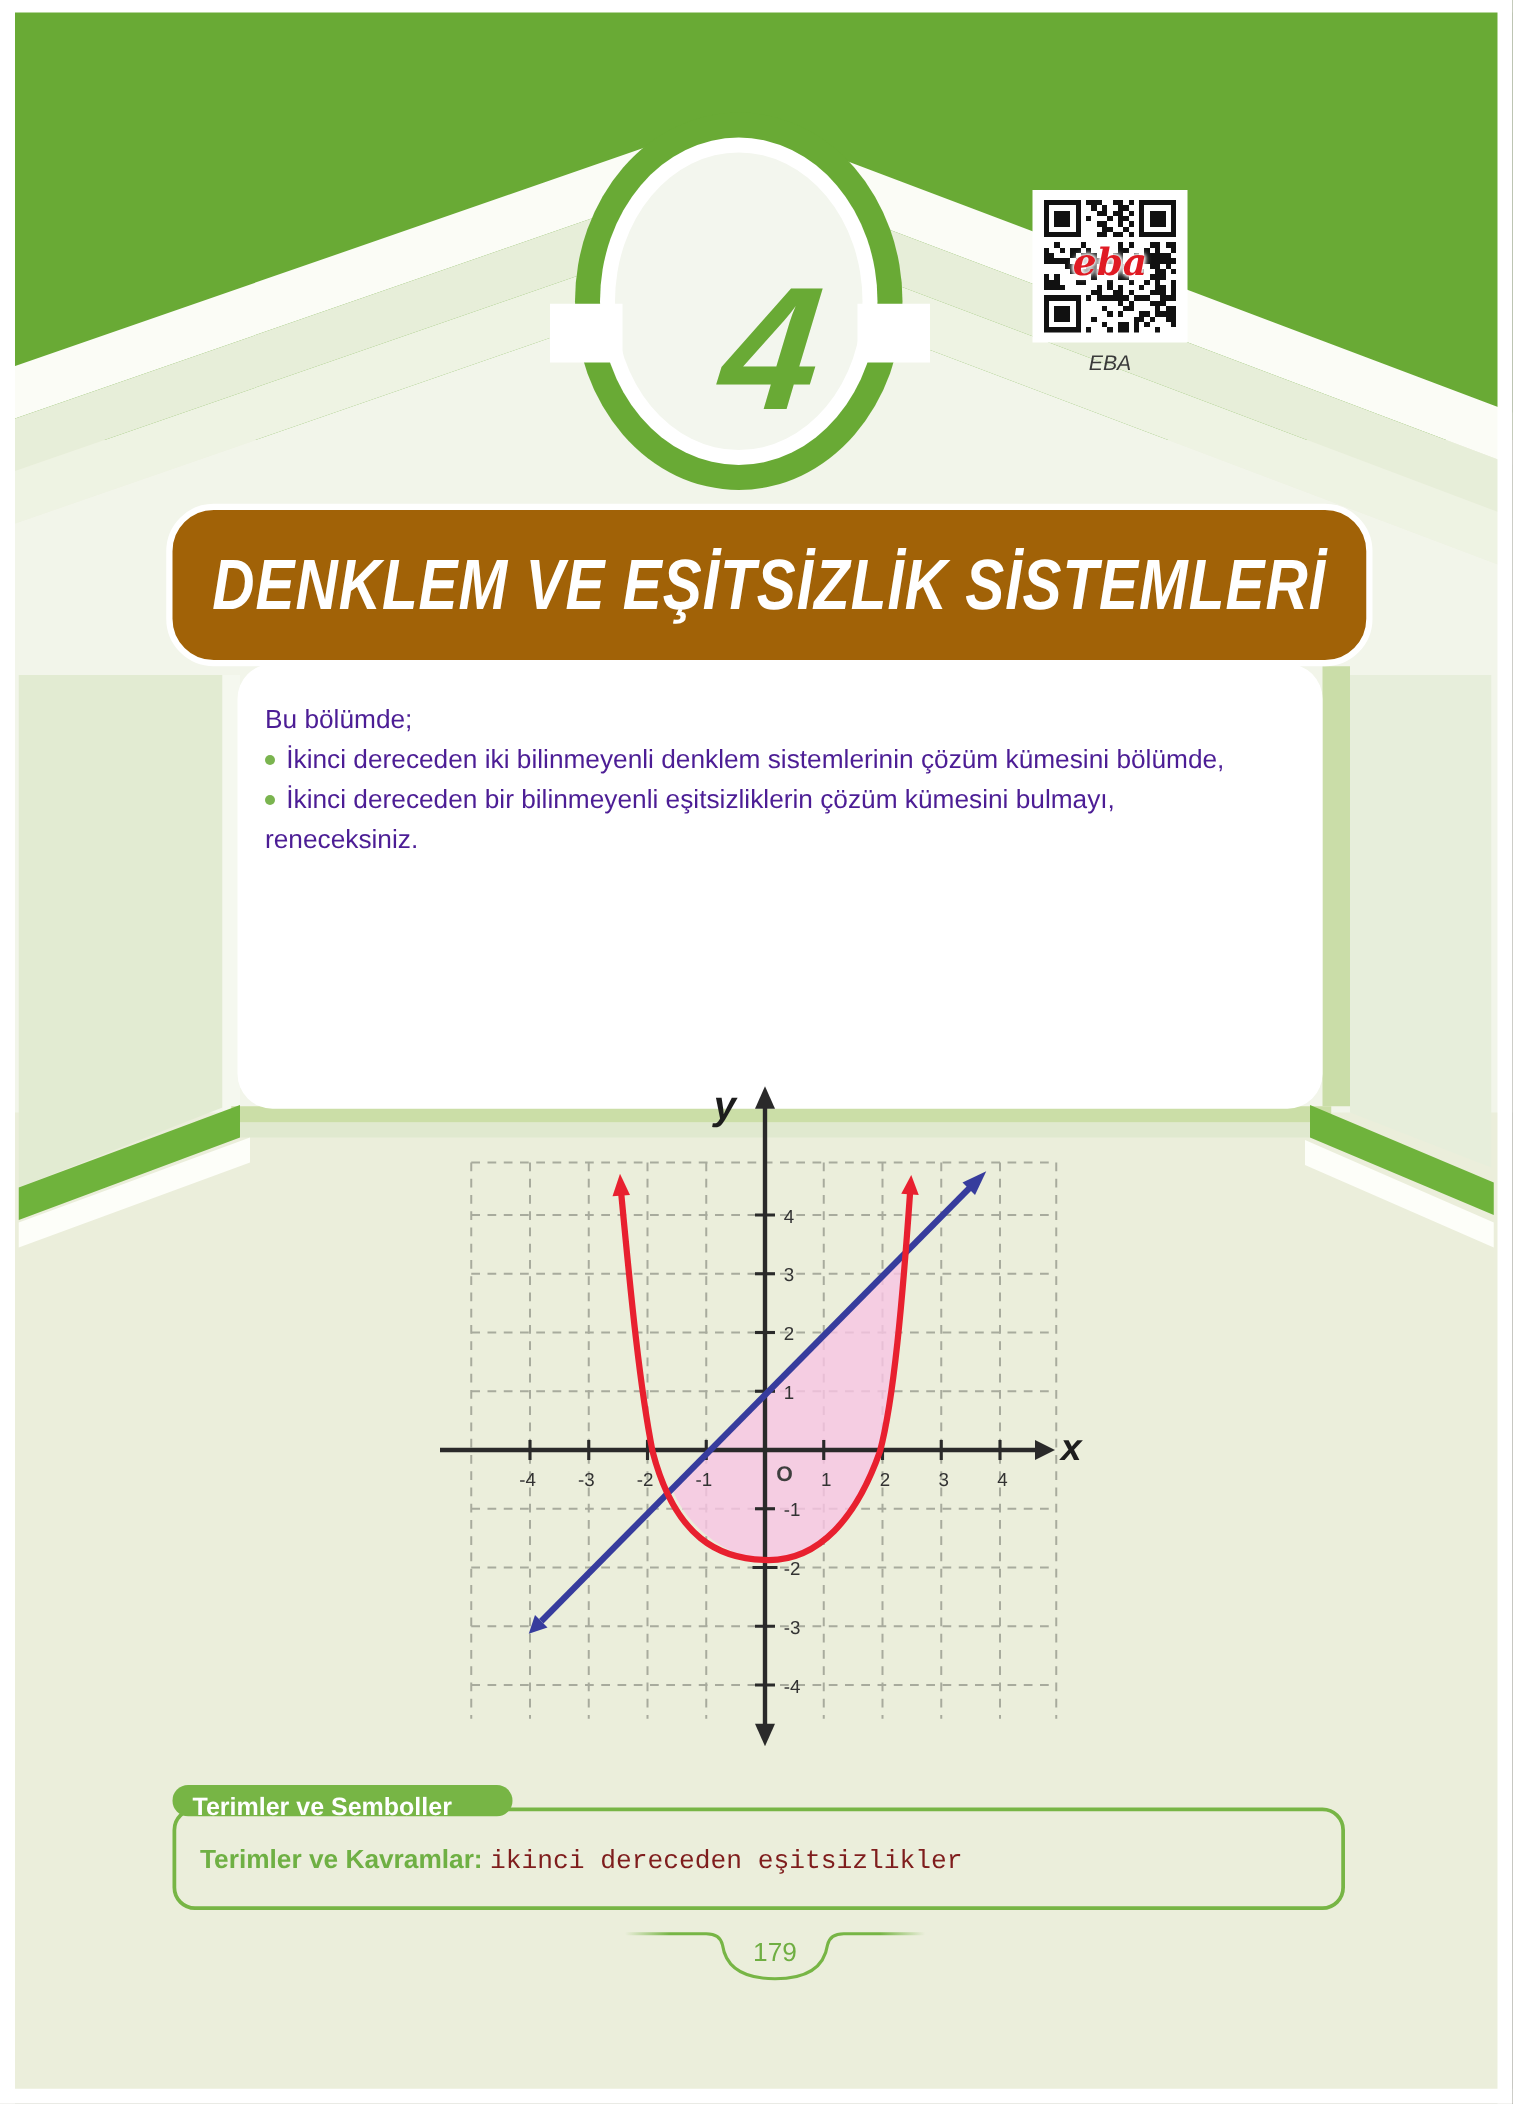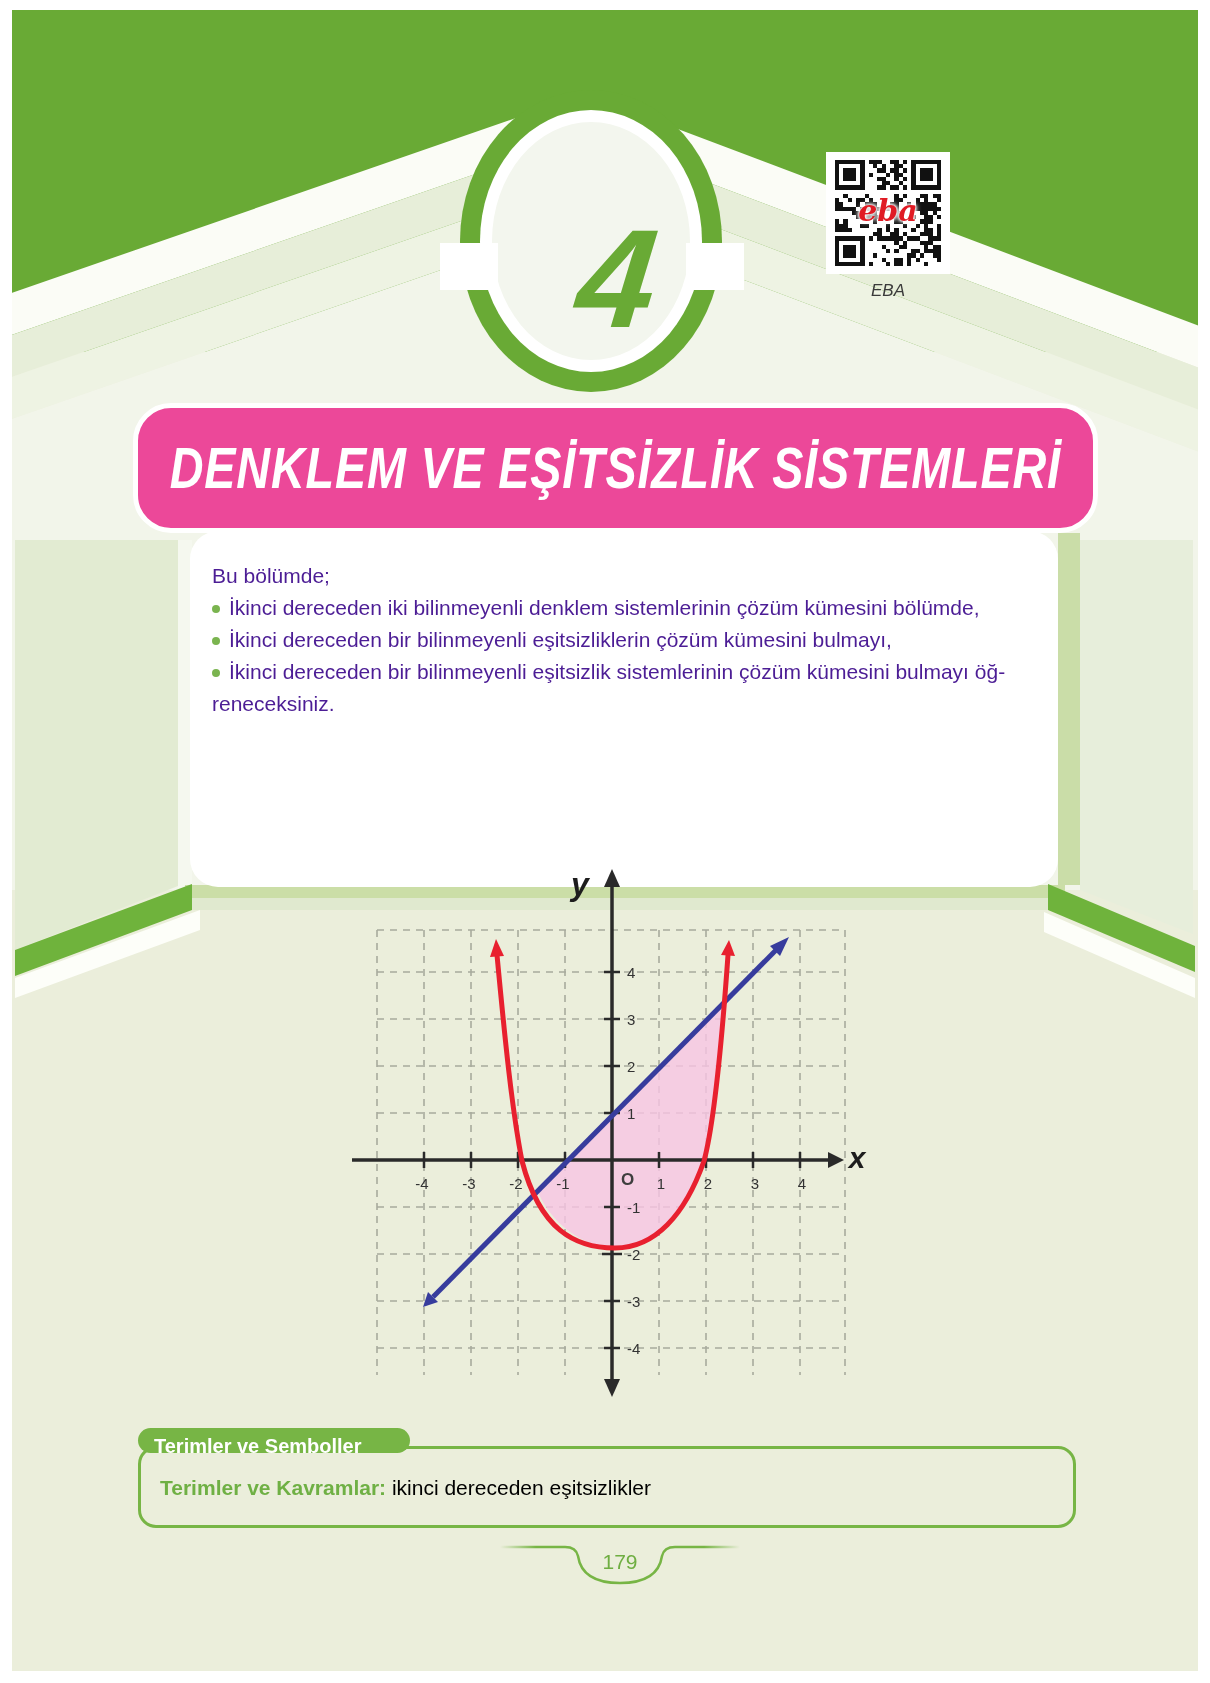--- a/index.html
+++ b/index.html
@@ -19,40 +19,40 @@
   
   .qr-box{left:826px;top:152px;width:124px;height:122px;background:#ffffff;padding:0;}
   .qr-box svg{position:absolute;left:8px;top:8px;}
   .qr-logo{left:826px;top:193px;width:124px;height:40px;text-align:center;
     font-family:"DejaVu Serif",serif;font-style:italic;font-weight:bold;font-size:30px;color:#e01b24;
     text-shadow:0 0 3px #fff,0 0 3px #fff,0 0 5px #fff,0 0 6px #fff;}
   .qr-caption{left:826px;top:281px;width:124px;text-align:center;font-style:italic;
     font-size:17px;color:#3a3a3a;}
 
   
-  .banner{left:133px;top:403px;width:965px;height:130px;background:#ec4899;border:5px solid #ffffff;
+  .banner{left:133px;top:403px;width:965px;height:130px;background:#a16207;border:5px solid #ffffff;
     border-radius:38px;box-sizing:border-box;display:flex;align-items:center;justify-content:center;}
   .banner-title{display:inline-block;color:#ffffff;font-size:57px;font-weight:bold;font-style:italic;
     letter-spacing:1px;transform:scaleX(0.82);white-space:nowrap;}
 
   
   .content-box{left:190px;top:531px;width:868px;height:356px;background:#ffffff;border-radius:28px;}
   .intro{left:212px;top:560px;width:840px;color:#4c1d95;font-size:21px;line-height:32px;}
   .intro-line{white-space:nowrap;}
   .dot{display:inline-block;width:8px;height:8px;border-radius:50%;background:#7ab44f;
        margin-right:9px;vertical-align:middle;overflow:hidden;color:transparent;}
 
   
   .terms-pill{left:138px;top:1428px;width:272px;height:25px;background:#77b545;border-radius:15px;
     color:#ffffff;font-weight:bold;font-size:20px;line-height:36px;padding-left:16px;box-sizing:border-box;z-index:3;}
   .terms-box{left:138px;top:1446px;width:938px;height:82px;border:3px solid #77b545;border-radius:18px;
     box-sizing:border-box;z-index:2;}
   .terms-text{left:160px;top:1476px;width:880px;font-size:21px;z-index:4;}
   .terms-label{color:#6fb044;font-weight:bold;text-align:center;}
-  .terms-value{color:#000000;}
+  .terms-value{color:#7f1d1d;font-family:Liberation Mono, monospace;}
 
   .frame{background:#ffffff;z-index:50;}
 </style>
 </head>
 <body>
 
 <div class="page">
 
   <svg class="abs" style="left:0;top:0" width="1210" height="1683" viewBox="0 0 1210 1683">
     <rect x="0" y="0" width="1210" height="1683" fill="#ebeedb"></rect>
@@ -295,21 +295,20 @@
 
   <div class="abs banner">
     <span class="banner-title">DENKLEM VE EŞİTSİZLİK SİSTEMLERİ</span>
   </div>
 
   <div class="abs content-box"></div>
   <div class="abs intro">
     <div class="intro-line">Bu bölümde;</div>
     <div class="intro-line"><span class="dot"></span><span>İkinci dereceden iki bilinmeyenli denklem sistemlerinin çözüm kümesini bölümde,</span></div>
     <div class="intro-line"><span class="dot"></span><span>İkinci dereceden bir bilinmeyenli eşitsizliklerin çözüm kümesini bulmayı,</span></div>
-    <div class="intro-line"><span class="dot"></span><span>İkinci dereceden bir bilinmeyenli eşitsizlik sistemlerinin çözüm kümesini bulmayı öğ-</span></div>
     <div class="intro-line">reneceksiniz.</div>
   </div>
 
   <svg class="abs" style="left:330px;top:855px" width="545" height="555" viewBox="0 0 545 555">
 
     <g stroke="#a8ab9d" stroke-width="1.6" stroke-dasharray="7 6">
       <line x1="47" y1="75" x2="47" y2="520"></line>
         <line x1="94" y1="75" x2="94" y2="520"></line>
       <line x1="141" y1="75" x2="141" y2="520"></line>
         <line x1="188" y1="75" x2="188" y2="520"></line>

